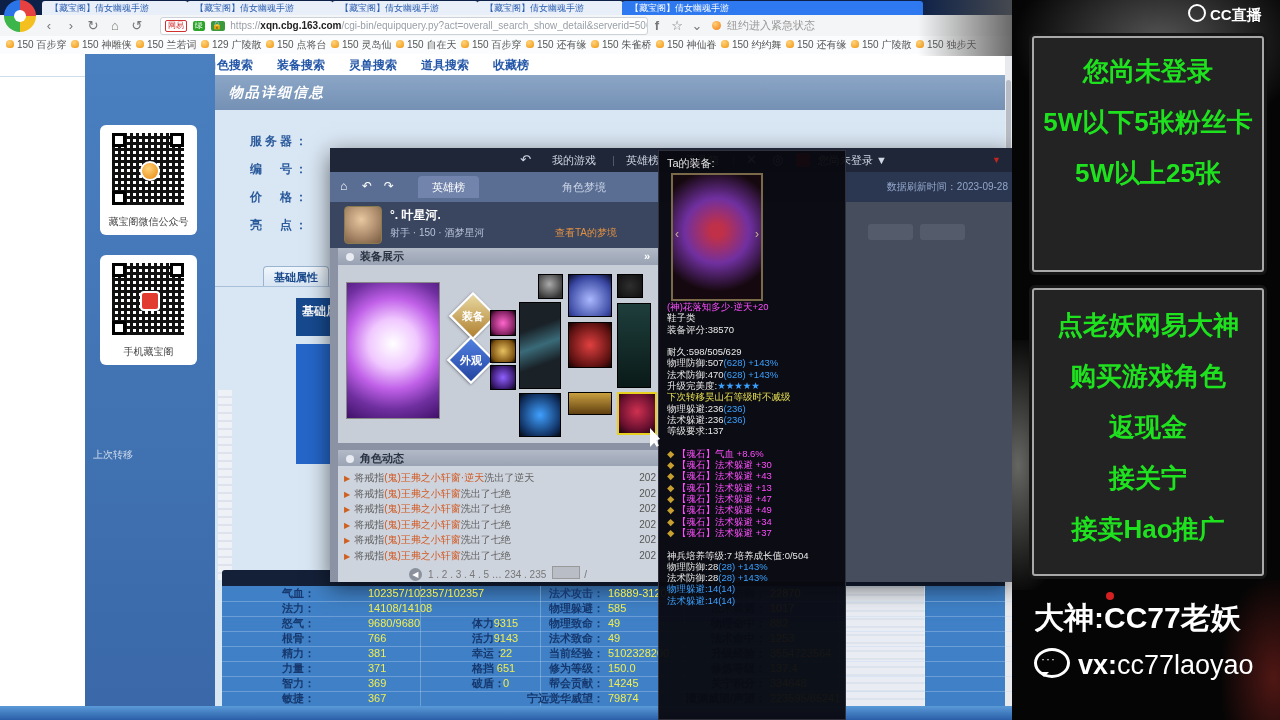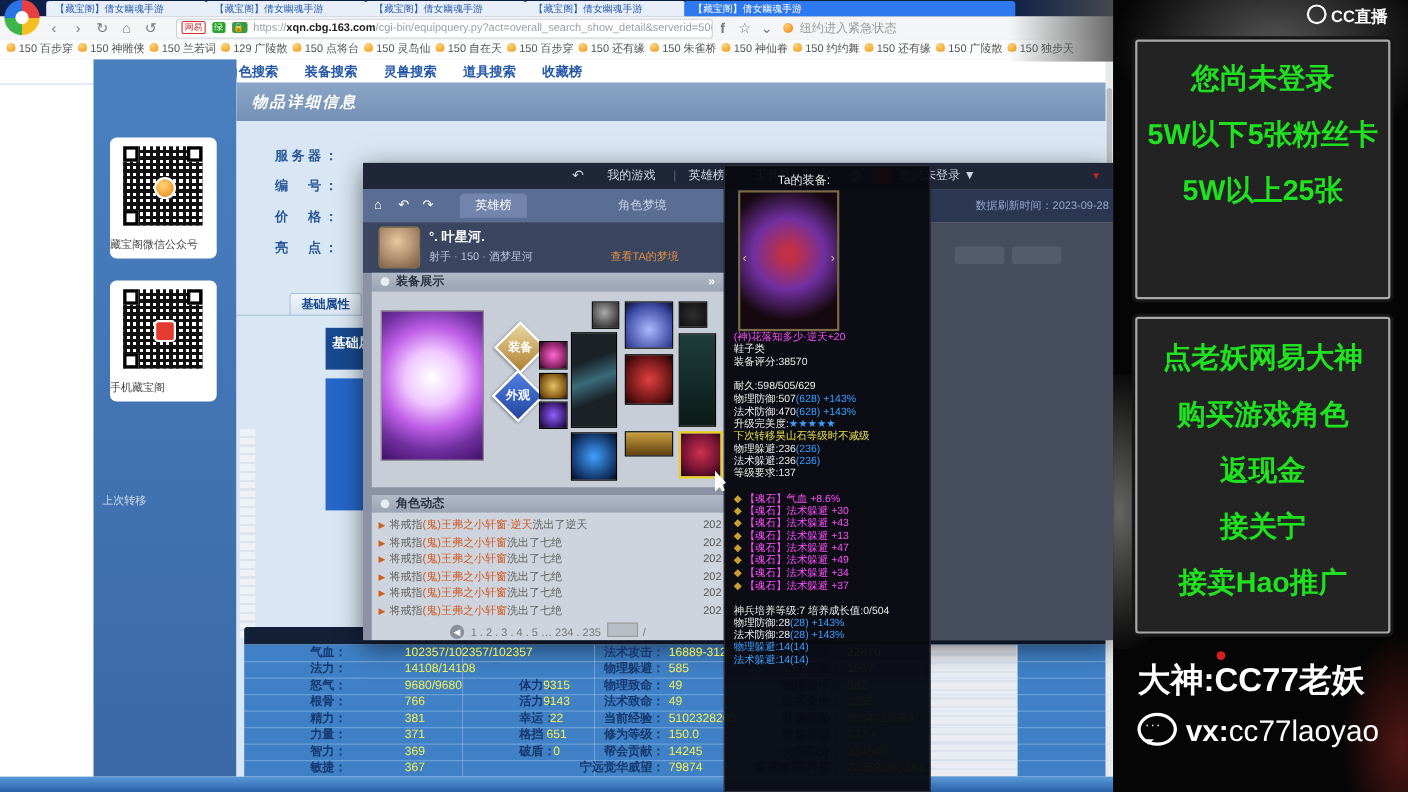--- a/index.html
+++ b/index.html
@@ -18,21 +18,21 @@
   .bm{position:absolute;top:2px;height:14px;font-size:10px;line-height:14px;color:#555;white-space:nowrap;}
   .bell{display:inline-block;width:8px;height:8px;background:radial-gradient(circle at 35% 30%,#ffd37a,#f0960f);border-radius:50% 50% 40% 40%;margin-right:3px;}
   
   #sitenav{position:absolute;left:0;top:54px;width:1012px;height:22px;background:#fff;border-bottom:1px solid #cfdcec;}
   .navlink{position:absolute;top:3px;font-size:12px;font-weight:bold;color:#2457a8;white-space:nowrap;}
   #bluecol{position:absolute;left:85px;top:54px;width:130px;height:652px;background:linear-gradient(180deg,#4a80c0,#3a68a8);}
   .qrcard{position:absolute;left:15px;width:97px;height:110px;background:#fff;border-radius:6px;}
   .qr{position:absolute;left:12px;top:8px;width:72px;height:72px;background:repeating-linear-gradient(0deg,#111 0 3px,transparent 3px 6px),repeating-linear-gradient(90deg,#111 0 3px,#fff 3px 6px);}
   .qrmark{position:absolute;width:14px;height:14px;border:3px solid #000;background:#fff;box-sizing:border-box;}
   .qrcenter{position:absolute;left:28px;top:28px;width:16px;height:16px;border-radius:50%;}
-  .qrlabel{position:absolute;left:0;bottom:6px;width:100%;text-align:left;font-size:10px;color:#444;}
+  .qrlabel{position:absolute;left:0;bottom:6px;width:100%;text-align:center;font-size:10px;color:#444;}
   #content{position:absolute;left:215px;top:75px;width:797px;height:631px;background:#d9e6f3;}
   #pagehdr{position:absolute;left:0;top:0;width:797px;height:35px;background:linear-gradient(180deg,#8ba6c6,#7490b4);}
   #pagehdr div{font-size:14px;font-weight:bold;font-style:italic;color:#fff;padding:9px 0 0 14px;letter-spacing:2px;}
   .formlabel{position:absolute;left:35px;font-size:12px;font-weight:bold;color:#2a5a9c;letter-spacing:3px;}
   
   #statsbar{position:absolute;left:222px;top:570px;width:790px;height:16px;background:#142038;border-radius:3px 3px 0 0;}
   #stats{position:absolute;left:222px;top:586px;width:790px;height:120px;background:#3f80c6;overflow:hidden;}
   .srow{position:absolute;left:0;width:790px;height:15px;border-bottom:1px solid rgba(190,215,245,.35);z-index:2;}
   .srow span{position:absolute;top:1px;font-size:11px;line-height:13px;white-space:nowrap;}
   .sla{color:#16386e;font-weight:bold;}
@@ -341,21 +341,21 @@
       <div class="arow" style="top: 4px;"><span class="arr" style="display: inline;">▶</span><span style="display: inline; color: rgb(96, 96, 96);">将戒指</span><span style="display: inline; color: rgb(210, 86, 30);">(鬼)王弗之小轩窗·逆天</span><span style="display: inline; color: rgb(96, 96, 96);">洗出了逆天</span><span class="adate">202</span></div>
           <div class="arow" style="top: 19.5px;"><span class="arr" style="display: inline;">▶</span><span style="display: inline; color: rgb(96, 96, 96);">将戒指</span><span style="display: inline; color: rgb(210, 86, 30);">(鬼)王弗之小轩窗</span><span style="display: inline; color: rgb(96, 96, 96);">洗出了七绝</span><span class="adate">202</span></div>
           <div class="arow" style="top: 35px;"><span class="arr" style="display: inline;">▶</span><span style="display: inline; color: rgb(96, 96, 96);">将戒指</span><span style="display: inline; color: rgb(210, 86, 30);">(鬼)王弗之小轩窗</span><span style="display: inline; color: rgb(96, 96, 96);">洗出了七绝</span><span class="adate">202</span></div>
           <div class="arow" style="top: 50.5px;"><span class="arr" style="display: inline;">▶</span><span style="display: inline; color: rgb(96, 96, 96);">将戒指</span><span style="display: inline; color: rgb(210, 86, 30);">(鬼)王弗之小轩窗</span><span style="display: inline; color: rgb(96, 96, 96);">洗出了七绝</span><span class="adate">202</span></div>
           <div class="arow" style="top: 66px;"><span class="arr" style="display: inline;">▶</span><span style="display: inline; color: rgb(96, 96, 96);">将戒指</span><span style="display: inline; color: rgb(210, 86, 30);">(鬼)王弗之小轩窗</span><span style="display: inline; color: rgb(96, 96, 96);">洗出了七绝</span><span class="adate">202</span></div>
           <div class="arow" style="top: 81.5px;"><span class="arr" style="display: inline;">▶</span><span style="display: inline; color: rgb(96, 96, 96);">将戒指</span><span style="display: inline; color: rgb(210, 86, 30);">(鬼)王弗之小轩窗</span><span style="display: inline; color: rgb(96, 96, 96);">洗出了七绝</span><span class="adate">202</span></div>
         </div>
     </div>
 
     <div id="tooltip">
-      <div class="abs" style="left:8px;top:5px;color:#e8e8e8;font-size:11px;margin-left:40px;">Ta的装备:</div>
+      <div class="abs" style="left:8px;top:5px;color:#e8e8e8;font-size:11px;">Ta的装备:</div>
       <div class="abs" style="left:12px;top:22px;width:88px;height:124px;border:2px solid #7a6a4a;background:radial-gradient(circle at 50% 45%,#c03048 8%,#7030a0 40%,#15080e 75%);">
         <span class="abs" style="left:2px;top:52px;color:#c8b890;font-size:12px;">‹</span>
         <span class="abs" style="right:2px;top:52px;color:#c8b890;font-size:12px;">›</span>
       </div>
       <div id="ttlines">
           <div style="height: 11.3px;"><span class="c-m" style="display: inline;">(神)花落知多少·逆天+20</span></div>
           <div style="height: 11.3px;"><span class="c-w" style="display: inline;">鞋子类</span></div>
           <div style="height: 11.3px;"><span class="c-w" style="display: inline;">装备评分:38570</span></div>
           <div style="height: 11.3px;"></div>
           <div style="height: 11.3px;"><span class="c-w" style="display: inline;">耐久:598/505/629</span></div>

